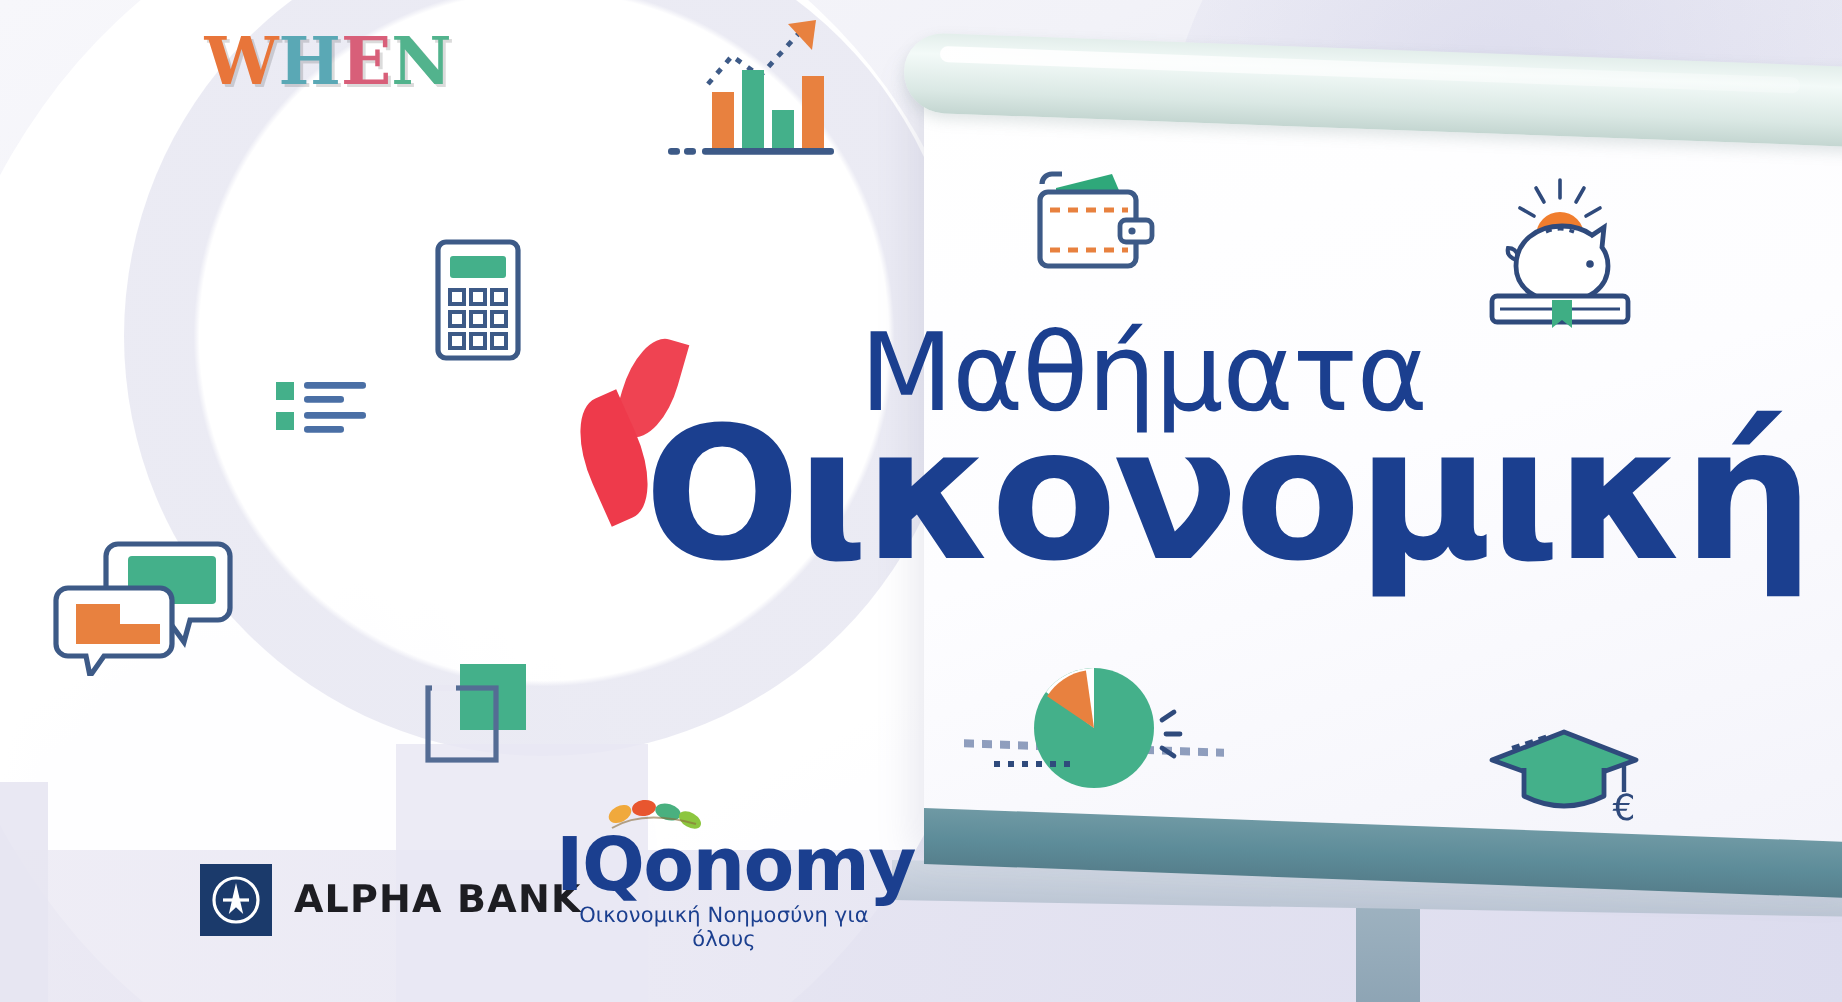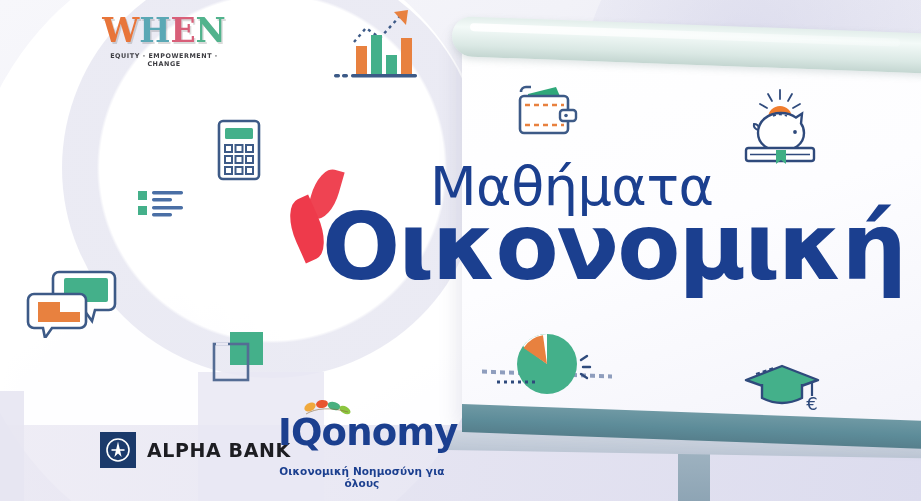--- a/index.html
+++ b/index.html
@@ -134,21 +134,21 @@
     display:flex;align-items:center;justify-content:center;
   }
   .alpha-name{
     font-size:19px;font-weight:bold;color:#1d1d22;letter-spacing:.6px;
   }
   .iq-logo{position:absolute;left:278px;top:414px;width:168px;text-align:center;}
   .iq-word{
     font-size:37px;font-weight:bold;color:#1b3f8f;letter-spacing:-.8px;line-height:1;
   }
   .iq-tag{
-    margin-top:14px;font-size:10.5px;color:#1b3f8f;letter-spacing:.1px;font-weight:bold;
+    margin-top:1px;font-size:10.5px;color:#1b3f8f;letter-spacing:.1px;
   }
   .iq-leaves{position:absolute;left:22px;top:-16px;width:60px;height:22px;}
 
   
   .icon{position:absolute;}
   .i-barchart{left:330px;top:4px;}
   .i-calculator{left:216px;top:118px;}
   .i-list{left:136px;top:186px;}
   .i-chat{left:26px;top:266px;}
   .i-squares{left:208px;top:328px;}
@@ -180,21 +180,20 @@
     <div class="screen-top-gloss"></div>
   </div>
 
   <div class="when-logo">
     <div class="when-word">
       <span class="when-w">W</span>
       <span class="when-h">H</span>
       <span class="when-e">E</span>
       <span class="when-n">N</span>
     </div>
-    <div class="when-tag">EQUITY · EMPOWERMENT · CHANGE</div>
   </div>
 
   <div class="title-block">
     <div class="leaf leaf1"></div>
     <div class="leaf leaf2"></div>
     <div class="title-line1">Μαθήματα</div>
     <div class="title-line2">Οικονομική</div>
   </div>
 
   <div class="alpha-logo">

